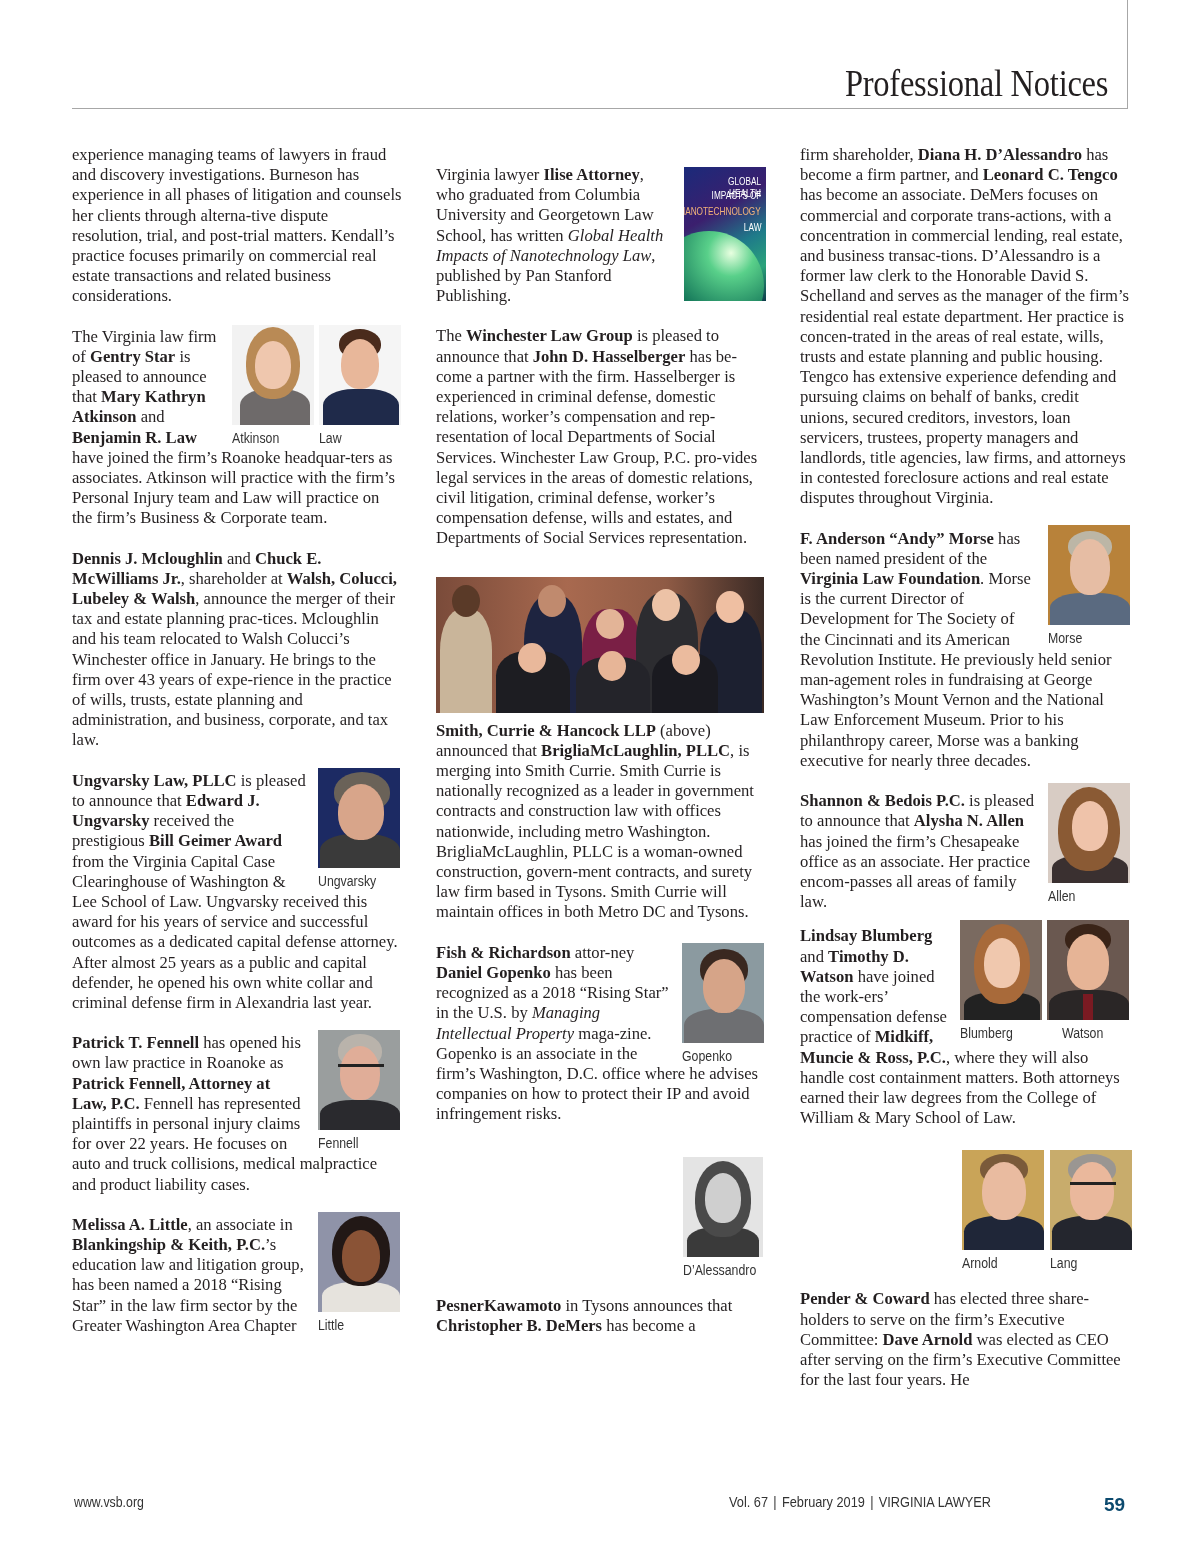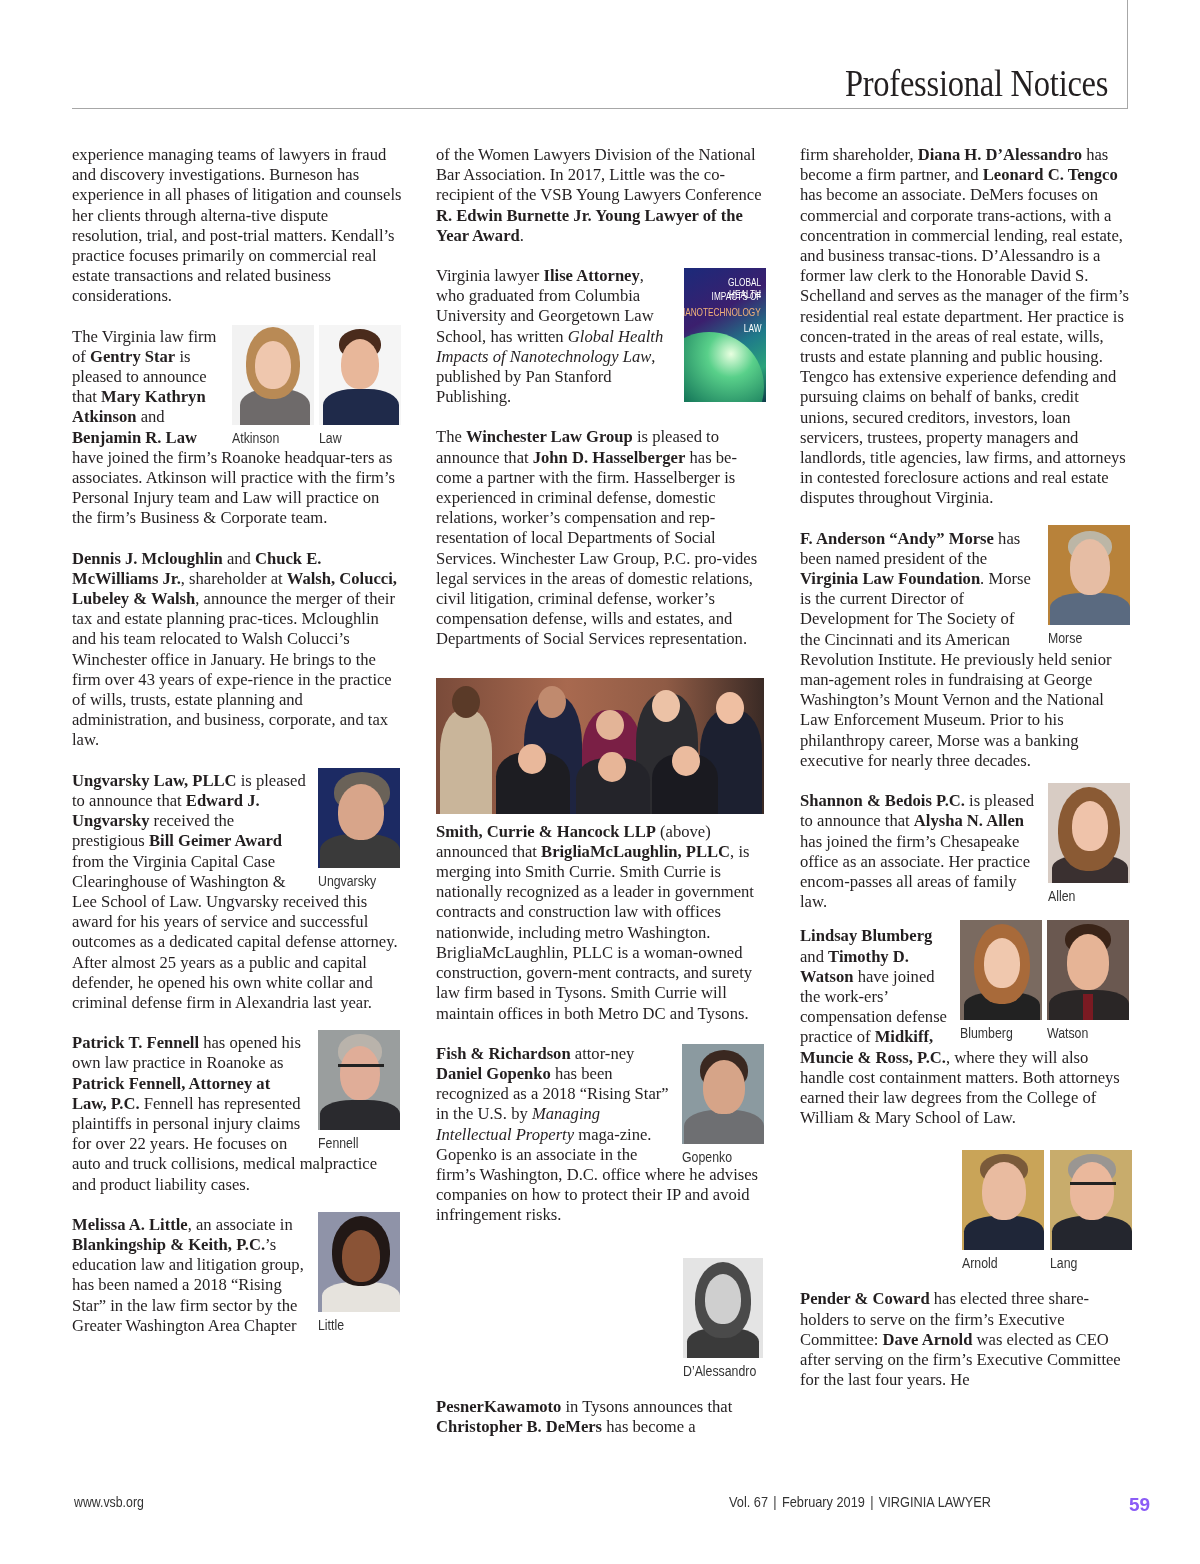--- a/index.html
+++ b/index.html
@@ -13,21 +13,21 @@
   .col3{left:800px;}
   .p{font-size:16.6px;line-height:20.2px;margin:0;}
   .p b{font-weight:bold;}
   .gap{height:20px;}
   .cap{font-family:"Liberation Sans","DejaVu Sans",sans-serif;font-size:14px;color:#333;transform:scaleX(0.88);transform-origin:left center;white-space:nowrap;}
   .float-r{float:right;margin-left:10px;}
   .clear{clear:both;}
   .footer-left{position:absolute;left:74px;top:1494px;font-family:"Liberation Sans",sans-serif;font-size:14px;color:#333;transform:scaleX(0.88);transform-origin:left center;}
   .footer-mid{position:absolute;left:729px;top:1494px;font-family:"Liberation Sans",sans-serif;font-size:14.5px;color:#333;transform:scaleX(0.88);transform-origin:left center;white-space:nowrap;}
   .footer-mid .sep{margin:0 6px;}
-  .footer-page{position:absolute;left:1104px;top:1494px;font-family:"Liberation Sans",sans-serif;font-size:19px;font-weight:bold;color:#8b5cf6;margin-left:25px;}
+  .footer-page{position:absolute;left:1104px;top:1494px;font-family:"Liberation Sans",sans-serif;font-size:19px;font-weight:bold;color:#0c4a6e;}
   
   .portrait{position:relative;overflow:hidden;}
   .portrait .head{position:absolute;border-radius:50% 50% 45% 45%;}
   .portrait .body{position:absolute;border-radius:40% 40% 0 0;}
   .book{background:linear-gradient(150deg,#1b2a7a 0%,#3b1f6e 35%,#1f7a8a 60%,#2aa37a 80%,#0e3b4a 100%);position:relative;overflow:hidden;}
   .book .t{position:absolute;right:5px;font-family:"Liberation Sans",sans-serif;font-size:11px;line-height:12px;text-align:right;transform:scaleX(0.75);transform-origin:right;}
   .book .globe{position:absolute;left:-30px;bottom:-40px;width:110px;height:110px;border-radius:50%;background:radial-gradient(circle at 70% 20%,#e8ffe0 0%,#59d08a 20%,#177a5b 55%,#0b3340 100%);}
   .group{background:linear-gradient(90deg,#7a4b3a 0%,#a8694f 40%,#8f5b45 70%,#3a2a25 100%);position:relative;overflow:hidden;}
   .group .fig{position:absolute;bottom:0;border-radius:40% 40% 0 0;}
   .group .face{position:absolute;border-radius:50%;}
@@ -106,21 +106,20 @@
         <div class="head" style="left:14px;top:4px;width:58px;height:70px;background:#221816;"></div>
         <div class="head" style="left:24px;top:18px;width:38px;height:52px;background:#8a5336;"></div>
       </div>
       <div class="cap" style="margin-top:5px;">Little</div>
     </div>
     <p class="p"><b>Melissa A. Little</b><span>, an associate in </span><b>Blankingship &amp; Keith, P.C.</b><span>’s education law and litigation group, has been named a 2018 “Rising Star” in the law firm sector by the Greater Washington Area Chapter</span></p>
   </div>
 </div>
 
 <div class="col col2">
-  <p class="p"><span>of the Women Lawyers Division of the National Bar Association. In 2017, Little was the co-recipient of the VSB Young Lawyers Conference </span><b>R. Edwin Burnette Jr. Young Lawyer of the Year Award</b><span>.</span></p>
   <div class="gap"></div>
 
   <div>
     <div class="float-r" style="margin-top:2px;">
       <div class="book" style="width:82px;height:134px;">
         <div class="t" style="top:8px;color:#fff;">GLOBAL HEALTH</div>
         <div class="t" style="top:22px;color:#fff;">IMPACTS OF</div>
         <div class="t" style="top:38px;color:#f2b37a;">NANOTECHNOLOGY</div>
         <div class="t" style="top:54px;color:#fff;">LAW</div>
         <div class="globe"></div>
@@ -226,21 +225,21 @@
           <div class="head" style="left:14px;top:4px;width:56px;height:80px;background:#a86a3a;"></div>
           <div class="head" style="left:24px;top:18px;width:36px;height:50px;background:#f0c8ae;"></div>
         </div>
         <div class="portrait" style="width:82px;height:100px;background:#6a5850;">
           <div class="body" style="left:2px;top:70px;width:80px;height:34px;background:#2a2626;"></div>
           <div class="head" style="left:18px;top:4px;width:46px;height:30px;background:#3a2418;"></div>
           <div class="head" style="left:20px;top:14px;width:42px;height:56px;background:#e6b496;"></div>
           <div style="position:absolute;left:36px;top:74px;width:10px;height:26px;background:#7a1a22;"></div>
         </div>
       </div>
-      <div style="display:flex;margin-top:5px;">
+      <div style="display:flex;margin-top:5px;gap:15px;">
         <span class="cap" style="width:87px;">Blumberg</span>
         <span class="cap">Watson</span>
       </div>
     </div>
     <p class="p"><b>Lindsay Blumberg</b><span> and </span><b>Timothy D. Watson</b><span> have joined the work-ers’ compensation defense practice of </span><b>Midkiff, Muncie &amp; Ross, P.C.</b><span>, where they will also handle cost containment matters. Both attorneys earned their law degrees from the College of William &amp; Mary School of Law.</span></p>
   </div>
   <div class="clear"></div>
   <div style="height:22px;"></div>
 
   <div style="display:flex;justify-content:flex-end;gap:6px;margin-right:-2px;">

